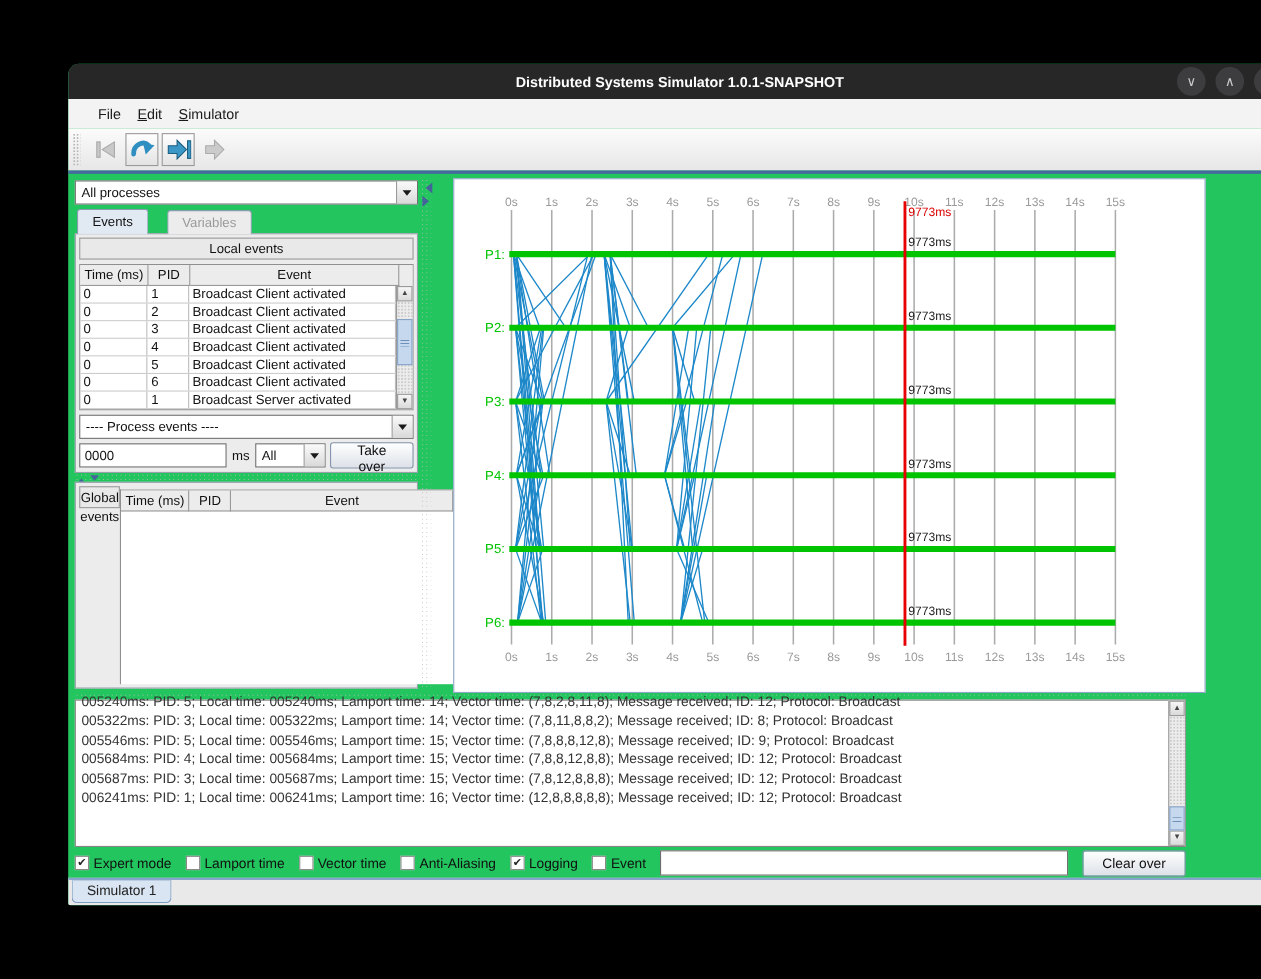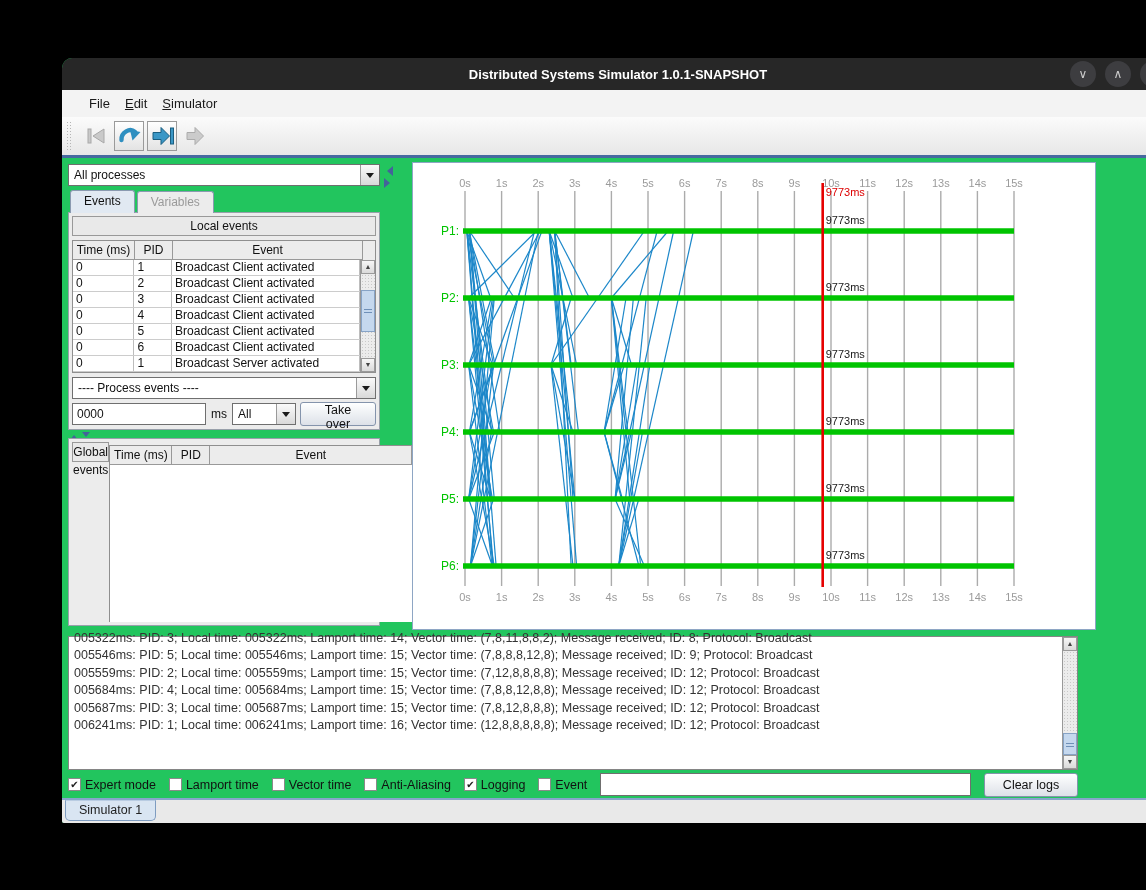--- a/index.html
+++ b/index.html
@@ -36,21 +36,21 @@
     background:linear-gradient(#fafafa,#d9d9d9);display:flex;align-items:center;justify-content:center;}
   .combo-arrow::after{content:"";border:4px solid transparent;border-top:5px solid #1a1a1a;margin-top:5px;}
   .sec-header{height:20px;background:#e9e9e9;border:1px solid #999;
     font-size:12px;color:#111;text-align:center;line-height:18px;}
   .text-input{height:22px;border:1px solid #6f6f6f;background:#fff;font-size:12px;
     font-family:"Liberation Sans",sans-serif;padding:0 4px;color:#111;}
   .btn{height:24px;border:1px solid #8494ac;border-radius:3px;background:linear-gradient(#feffff,#dde1e8);
     font-size:12.5px;color:#111;font-family:"Liberation Sans",sans-serif;padding:0 12px;}
   
   .lp-combo-top{position:absolute;left:6px;top:106px;width:312px;}
-  .tabs{position:absolute;left:8px;top:133px;height:22px;display:flex;z-index:3;}
+  .tabs{position:absolute;left:8px;top:133px;height:22px;display:flex;z-index:3;gap:15px;}
   .tab{height:22px;padding:0 13px;font-size:12px;line-height:21px;color:#9a9a9a;
     background:#ececec;border:1px solid #8a9ab0;border-radius:3px 3px 0 0;margin-right:2px;border-bottom:none;}
   .tab.sel{background:#e1e9f2;color:#111;height:23px;margin-top:-1px;}
   .upper-section{position:absolute;left:6px;top:154px;width:312px;height:218px;
     border:1px solid #98a0aa;background:#ececec;padding:3px;z-index:2;}
   .lower-section{position:absolute;left:6px;top:380px;width:312px;height:188px;
     border:1px solid #98a0aa;background:#ececec;padding:3px;display:flex;flex-direction:row;}
   .tbl{border:1px solid #8f8f8f;background:#fff;margin-top:4px;display:flex;flex-direction:column;}
   .tbl-head{display:flex;height:19px;background:#ececec;}
   .th{border-right:1px solid #999;border-bottom:1px solid #999;font-size:12px;color:#111;
@@ -419,23 +419,23 @@
         <text x="412.6918" y="195" fill="#1a1a1a" font-size="11" font-family="Liberation Sans, sans-serif">9773ms</text>
         <text x="412.6918" y="262" fill="#1a1a1a" font-size="11" font-family="Liberation Sans, sans-serif">9773ms</text>
         <text x="412.6918" y="329" fill="#1a1a1a" font-size="11" font-family="Liberation Sans, sans-serif">9773ms</text>
         <text x="412.6918" y="396" fill="#1a1a1a" font-size="11" font-family="Liberation Sans, sans-serif">9773ms</text>
       </svg>
   </div>
 
   <div class="divider-h2"></div>
   <div class="log-panel">
     <div class="log-lines" id="log-lines">
+        <div class="log-line">005240ms: PID: 5; Local time: 005240ms; Lamport time: 14; Vector time: (7,8,2,8,11,8); Message received; ID: 12; Protocol: Broadcast</div>
         <div class="log-line">005322ms: PID: 3; Local time: 005322ms; Lamport time: 14; Vector time: (7,8,11,8,8,2); Message received; ID: 8; Protocol: Broadcast</div>
         <div class="log-line">005546ms: PID: 5; Local time: 005546ms; Lamport time: 15; Vector time: (7,8,8,8,12,8); Message received; ID: 9; Protocol: Broadcast</div>
-        <div class="log-line">005559ms: PID: 2; Local time: 005559ms; Lamport time: 15; Vector time: (7,12,8,8,8,8); Message received; ID: 12; Protocol: Broadcast</div>
         <div class="log-line">005684ms: PID: 4; Local time: 005684ms; Lamport time: 15; Vector time: (7,8,8,12,8,8); Message received; ID: 12; Protocol: Broadcast</div>
         <div class="log-line">005687ms: PID: 3; Local time: 005687ms; Lamport time: 15; Vector time: (7,8,12,8,8,8); Message received; ID: 12; Protocol: Broadcast</div>
         <div class="log-line">006241ms: PID: 1; Local time: 006241ms; Lamport time: 16; Vector time: (12,8,8,8,8,8); Message received; ID: 12; Protocol: Broadcast</div>
       </div>
     <div class="vscroll">
       <div class="sb-btn">▲</div>
       <div class="sb-track">
           <div class="sb-thumb" style="bottom:0;height:22px;">
             <div class="sb-grip"></div>
           </div>
@@ -463,20 +463,20 @@
       </label>
       <label class="check-item">
         <span class="cb">✔</span>
         <span>Logging</span>
       </label>
       <label class="check-item">
         <span class="cb"></span>
         <span>Event</span>
       </label>
       <input class="filter-input" style="">
-      <button class="btn clear-btn">Clear logs</button>
+      <button class="btn clear-btn">Clear over</button>
     </div>
 
   <div class="bottom-tabbar">
     <div class="bottom-tab">Simulator 1</div>
   </div>
 
 </div>
 
 </body></html>

